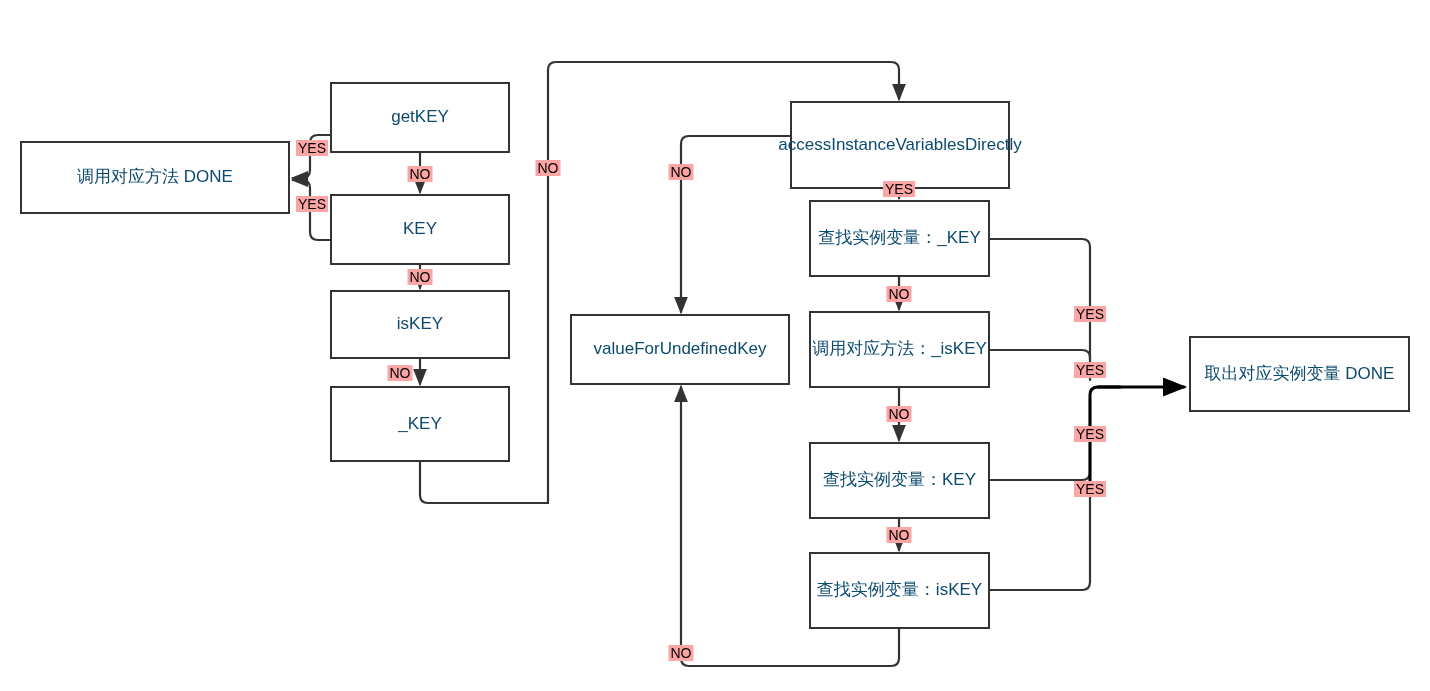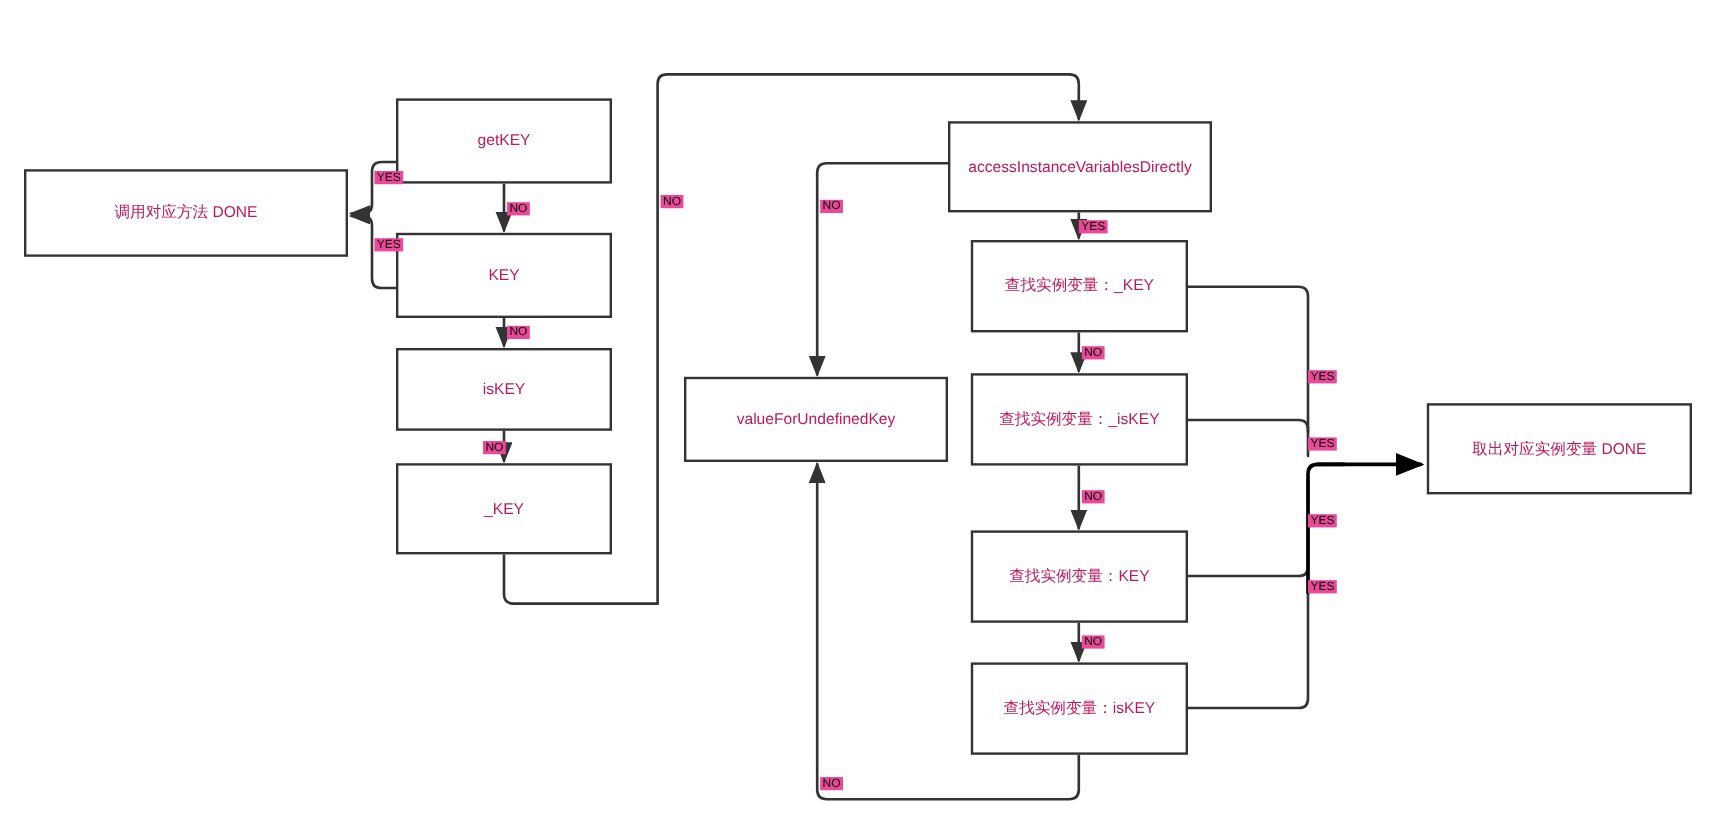--- a/index.html
+++ b/index.html
@@ -29,36 +29,35 @@
     box-sizing: border-box;
     background: #ffffff;
     border: 2px solid #333333;
     display: flex;
     align-items: center;
     justify-content: center;
     text-align: center;
     z-index: 3;
   }
   .node-label {
-    font-size: 13px;
-    color: #be185d;
+    font-size: 17px;
+    color: #0c4a6e;
     line-height: 1.3;
     padding: 0 6px;
     white-space: nowrap;
   }
   .edge-label {
     position: absolute;
-    font-size: 10px;
+    font-size: 14px;
     color: #000000;
-    background: #ec4899;
+    background: #fca5a5;
     padding: 0 2px;
     z-index: 4;
     white-space: nowrap;
     transform: translate(-50%, -50%);
-    margin-left: 12px;
   }
 </style>
 </head>
 <body>
 
 <div id="canvas">
 
   <svg id="flow-svg" viewBox="0 0 1430 691" xmlns="http://www.w3.org/2000/svg">
     <defs>
       <marker id="arrow" markerWidth="9" markerHeight="9" refX="7" refY="3.2" orient="auto" markerUnits="strokeWidth">
@@ -126,30 +125,30 @@
   </div>
 
   <div class="node-box" style="left:330px; top:386px; width:180px; height:76px;">
     <span class="node-label">_KEY</span>
   </div>
 
   <div class="node-box" style="left:570px; top:314px; width:220px; height:71px;">
     <span class="node-label">valueForUndefinedKey</span>
   </div>
 
-  <div class="node-box" style="left:790px; top:101px; width:220px; height:76px;text-align:center;">
+  <div class="node-box" style="left:790px; top:101px; width:220px; height:88px;text-align:center;">
     <span class="node-label">accessInstanceVariablesDirectly</span>
   </div>
 
   <div class="node-box" style="left:809px; top:200px; width:181px; height:77px;">
     <span class="node-label">查找实例变量：_KEY</span>
   </div>
 
   <div class="node-box" style="left:809px; top:311px; width:181px; height:77px;">
-    <span class="node-label">查找实例变量：_isKEY</span>
+    <span class="node-label">调用对应方法：_isKEY</span>
   </div>
 
   <div class="node-box" style="left:809px; top:442px; width:181px; height:77px;text-align:center;">
     <span class="node-label">查找实例变量：KEY</span>
   </div>
 
   <div class="node-box" style="left:809px; top:552px; width:181px; height:77px;">
     <span class="node-label">查找实例变量：isKEY</span>
   </div>
 

